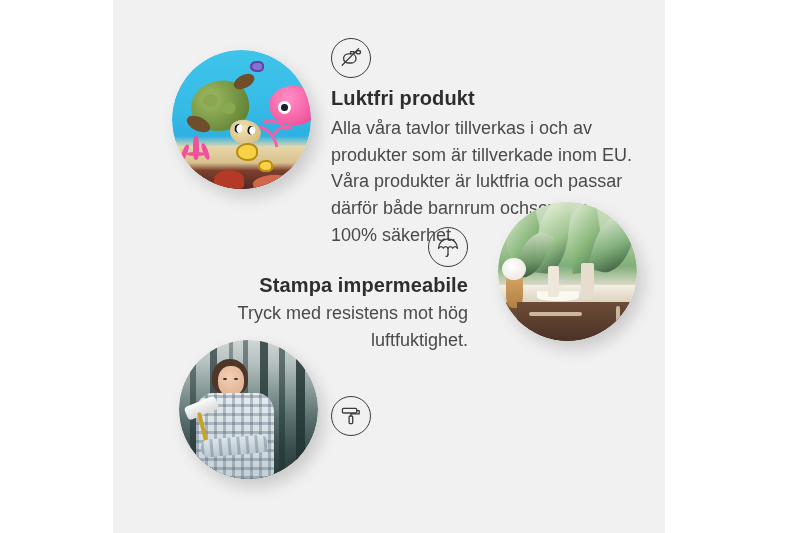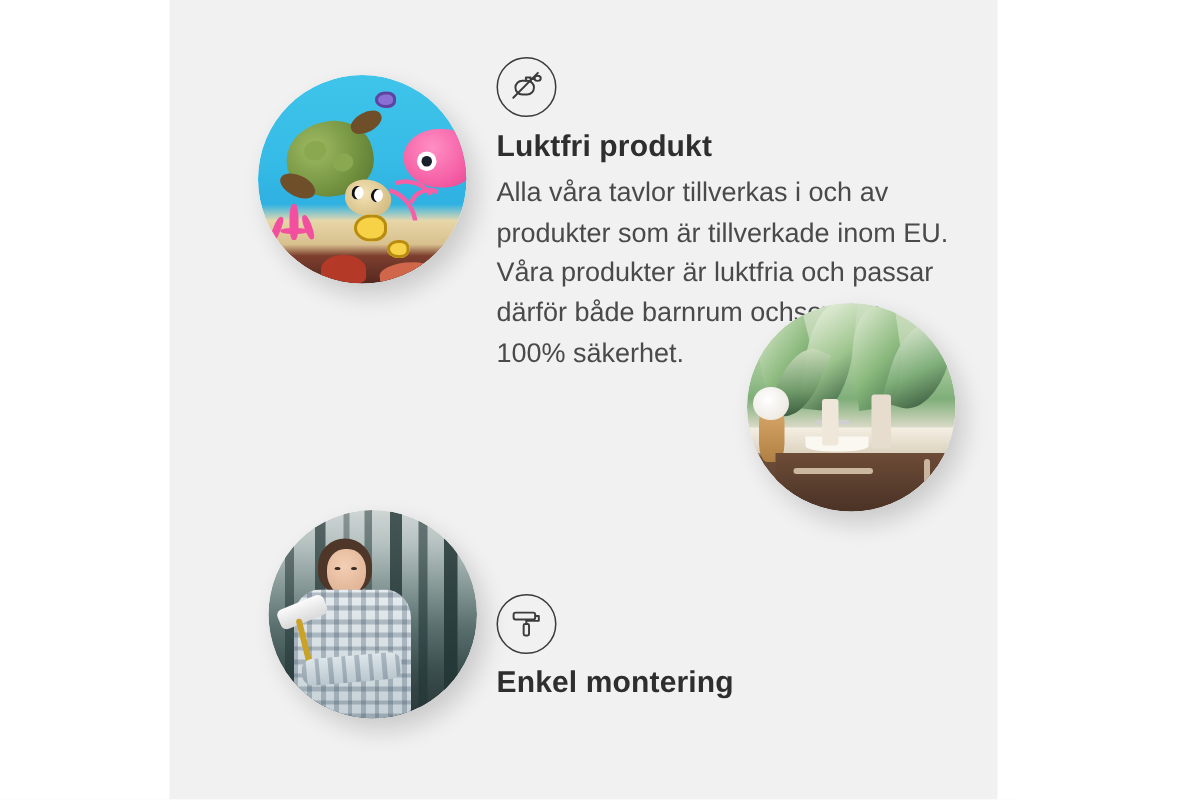--- a/index.html
+++ b/index.html
@@ -356,20 +356,32 @@
         <div class="bath-faucet"></div>
         <div class="bath-sink"></div>
         <div class="bath-bottle b1"></div>
         <div class="bath-bottle b2"></div>
         <div class="bath-vase"></div>
         <div class="bath-flower"></div>
         <div class="bath-vanity"></div>
       </div>
     </div>
 
+    <div class="feature" id="feature-waterproof">
+      <div class="icon-circle">
+        <svg width="24" height="24" viewBox="0 0 24 24" fill="none" stroke="#3b3b3b" stroke-width="1.3" stroke-linecap="round" stroke-linejoin="round">
+          <path d="M2.6 13.2a9.4 9.4 0 0 1 18.8 0"></path>
+          <path d="M2.6 13.2c1.6-2 3.1-2 4.7 0 1.6-2 3.1-2 4.7 0 1.6-2 3.1-2 4.7 0 1.6-2 3.1-2 4.7 0"></path>
+          <line x1="12" y1="13.2" x2="12" y2="19.4"></line>
+          <path d="M12 19.4a1.9 1.9 0 0 1-1.9 1.9"></path>
+        </svg>
+      </div>
+      <div class="f-title">Stampa impermeabile</div>
+      <div class="f-body">Tryck med resistens mot hög luftfuktighet.</div>
+    </div>
 
     <div class="disc" id="disc-woman">
       <div class="photo">
         <div class="tree t1"></div>
         <div class="tree t7"></div>
         <div class="tree t2"></div>
         <div class="tree t3"></div>
         <div class="tree t4"></div>
         <div class="tree t5"></div>
         <div class="tree t6"></div>
@@ -385,17 +397,16 @@
 
     <div class="feature" id="feature-easy">
       <div class="icon-circle">
         <svg width="24" height="24" viewBox="0 0 24 24" fill="none" stroke="#3b3b3b" stroke-width="1.3" stroke-linecap="round" stroke-linejoin="round">
           <rect x="3.4" y="4.4" width="14.4" height="4.6" rx="1.3"></rect>
           <path d="M17.8 6.7h2.4v3.2h-8.3"></path>
           <path d="M11.9 9.9v2.1"></path>
           <rect x="10.1" y="12" width="3.6" height="7.6" rx="1"></rect>
         </svg>
       </div>
-      <div class="f-title">Enkel montering</div>
     </div>
 
   </div>
 </div>
 
 </body></html>

